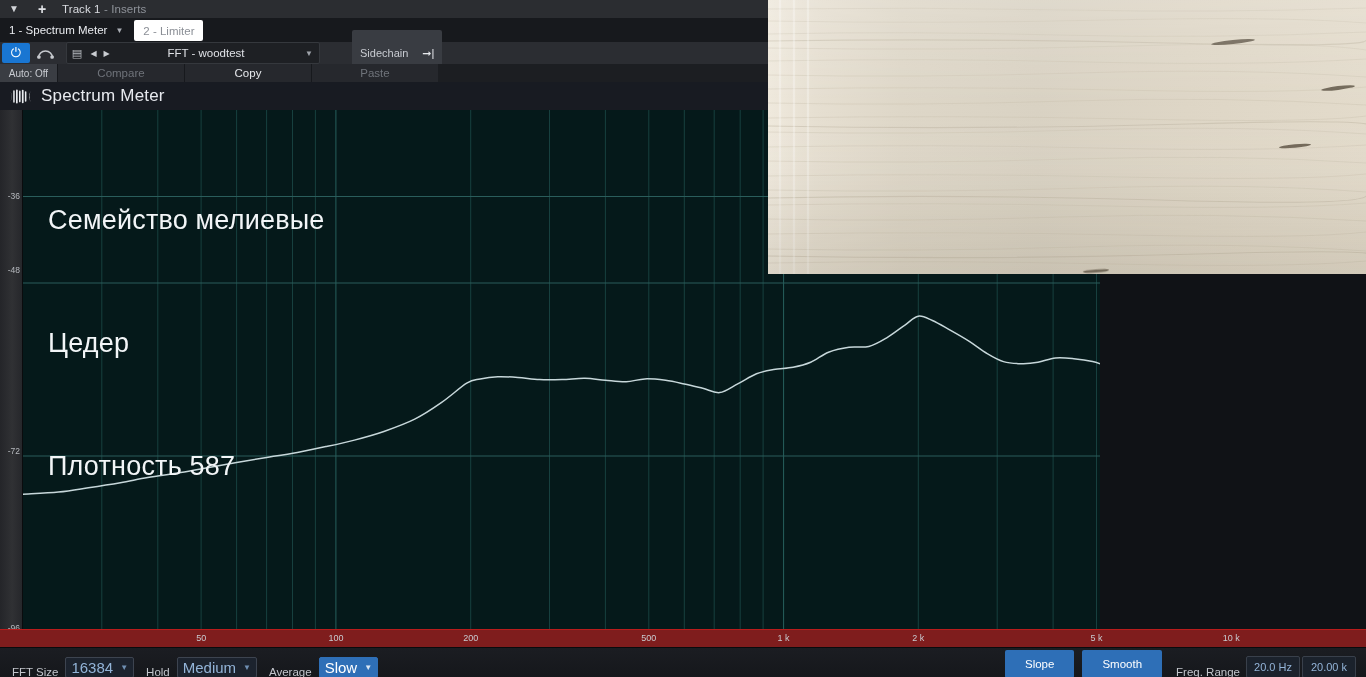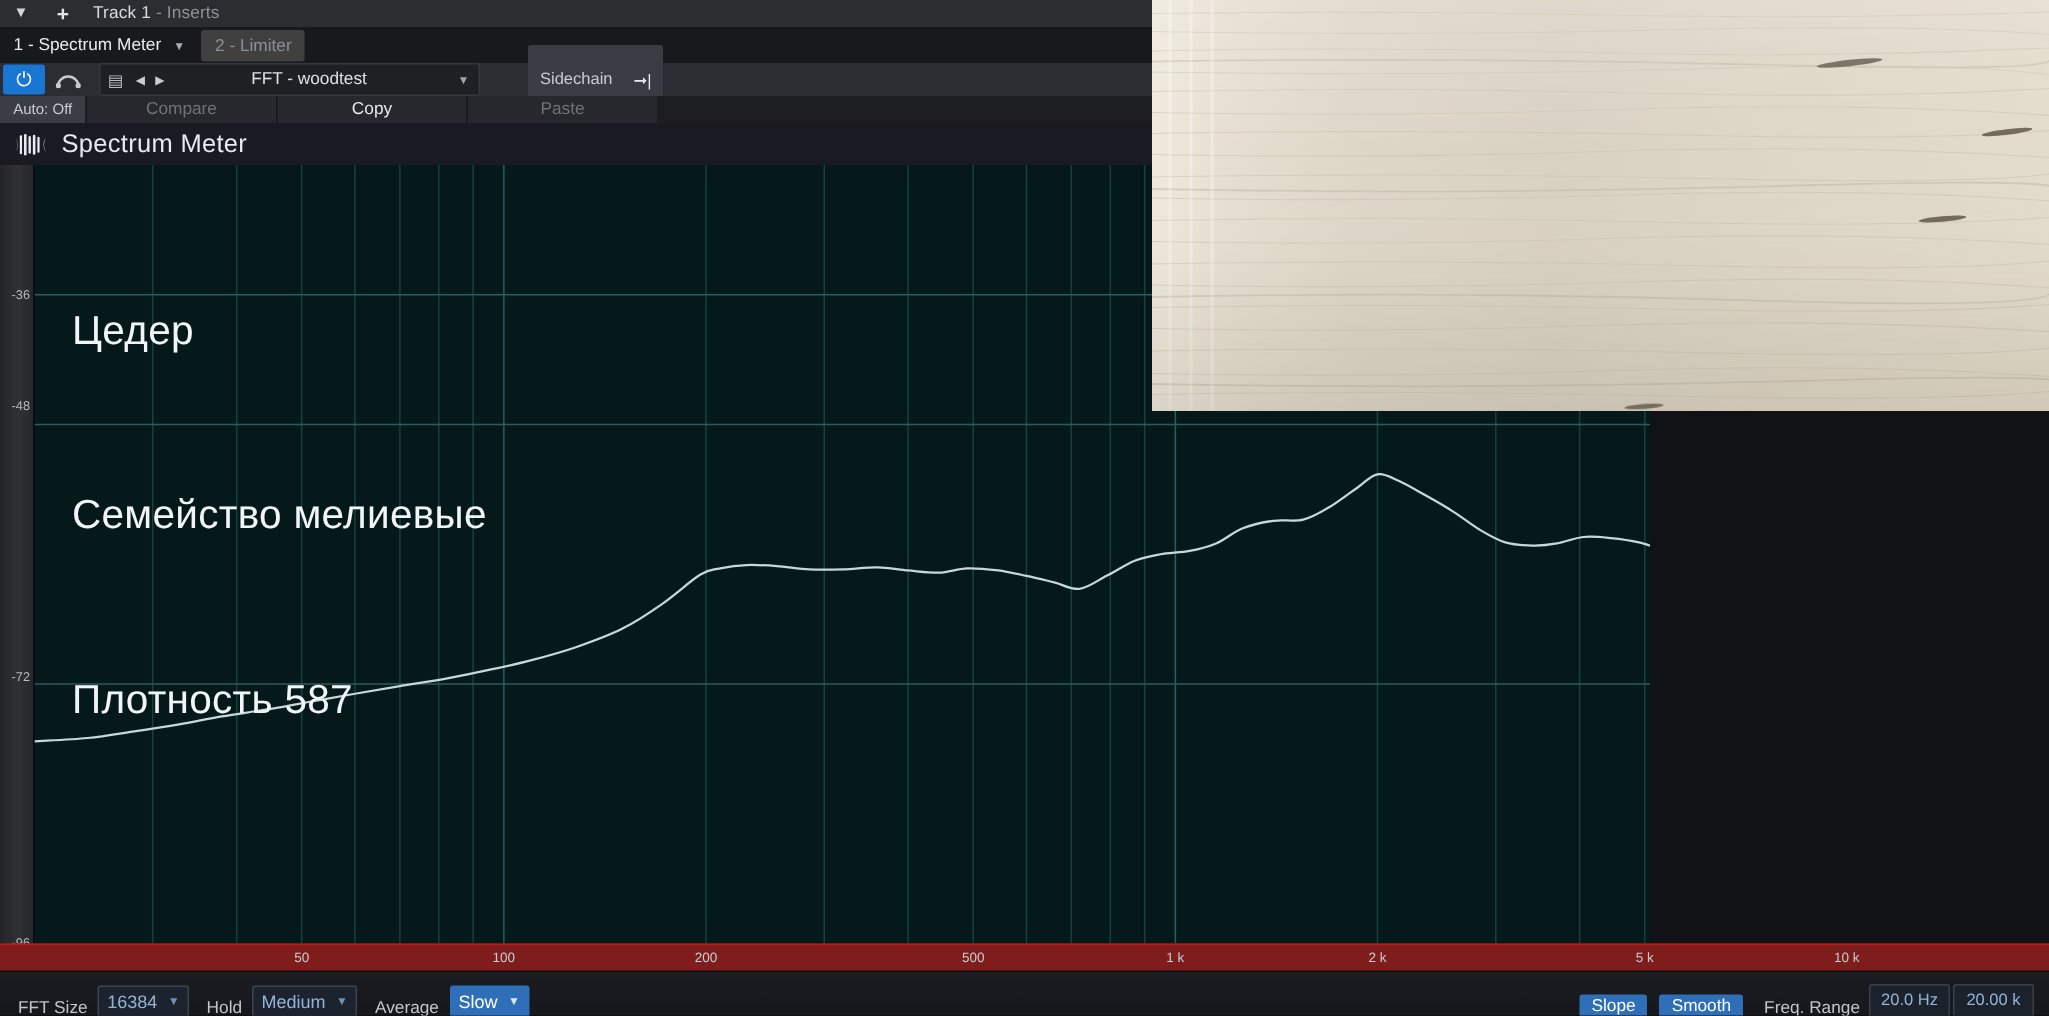--- a/index.html
+++ b/index.html
@@ -26,21 +26,21 @@
 
   .tab-strip{
     position:absolute;left:0;top:18px;width:768px;height:24px;
     background:#17191d;display:flex;align-items:stretch;
   }
   .tab{
     display:flex;align-items:center;padding:0 9px;font-size:11.5px;
     color:#cfd2d7;position:relative;
   }
   .tab.active{background:#17191d;color:#e9ebef;}
-  .tab.inactive{background:#404040;color:#8b8f96;margin:2px 0 1px 2px;border-radius:2px;}
+  .tab.inactive{background:#ffffff;color:#8b8f96;margin:2px 0 1px 2px;border-radius:2px;}
   .tab .caret{margin-left:8px;font-size:8px;color:#a9adb4;}
 
   .ctl-row{
     position:absolute;left:0;top:42px;width:768px;height:22px;
     background:#2b2d32;display:flex;align-items:center;
   }
   .pwr{
     width:28px;height:20px;margin-left:2px;background:#1976d2;border-radius:2px;
     display:flex;align-items:center;justify-content:center;color:#fff;font-size:13px;
   }
@@ -118,28 +118,28 @@
   #footer{
     position:absolute;left:0;top:647px;width:1366px;height:30px;
     background:linear-gradient(to bottom,#1b1d22,#15171b);
     border-top:1px solid #0a0b0d;display:flex;align-items:flex-end;
   }
   .f-label{font-size:11.5px;color:#c2c5cb;margin-left:12px;}
   .f-sel{
     margin-left:7px;height:19px;background:#1c232e;border:1px solid #3d4450;border-radius:2px;
     display:flex;align-items:center;padding:0 5px;gap:7px;
   }
-  .f-sel .v{font-size:12px;color:#93b4d8;}
+  .f-sel .v{font-size:15px;color:#93b4d8;}
   .f-sel .c{font-size:8px;color:#6f8fb3;}
   .f-sel.blue{background:#2e6fb7;border-color:#2e6fb7;}
   .f-sel.blue .v{color:#fff;}
   .f-sel.blue .c{color:#dbe7f4;}
   .f-btn{
-    height:15px;background:#2e6fb7;border-radius:2px;color:#fff;font-size:11.5px;
-    display:flex;align-items:center;padding:0 8px;margin-left:8px;
+    height:28px;background:#2e6fb7;border-radius:2px;color:#fff;font-size:11.5px;
+    display:flex;align-items:center;padding:0 20px;margin-left:8px;
   }
   .f-num{
     margin-left:6px;height:20px;background:#1b222c;border:1px solid #39404b;border-radius:2px;
     display:flex;align-items:center;justify-content:center;width:52px;
     font-size:11px;color:#93b4d8;
   }
 </style>
 </head>
 <body>
 
@@ -319,22 +319,22 @@
       <g stroke="#ffffff" stroke-width="2.2" opacity="0.30">
         <path d="M12 0 L12 274" fill="none"></path>
         <path d="M26 0 L26 274" fill="none"></path>
         <path d="M40 0 L40 274" fill="none"></path>
       </g>
       <rect width="598" height="274" fill="url(#wv)"></rect>
     </svg>
   </div>
 
   <div id="annot">
+    <div>Семейство мелиевые</div>
     <div>Цедер</div>
-    <div>Семейство мелиевые</div>
     <div>Плотность 587</div>
   </div>
 
   <div id="footer">
     <span class="f-label">FFT Size</span>
     <div class="f-sel">
       <span class="v">16384</span>
       <span class="c">▼</span>
     </div>
     <span class="f-label">Hold</span>

